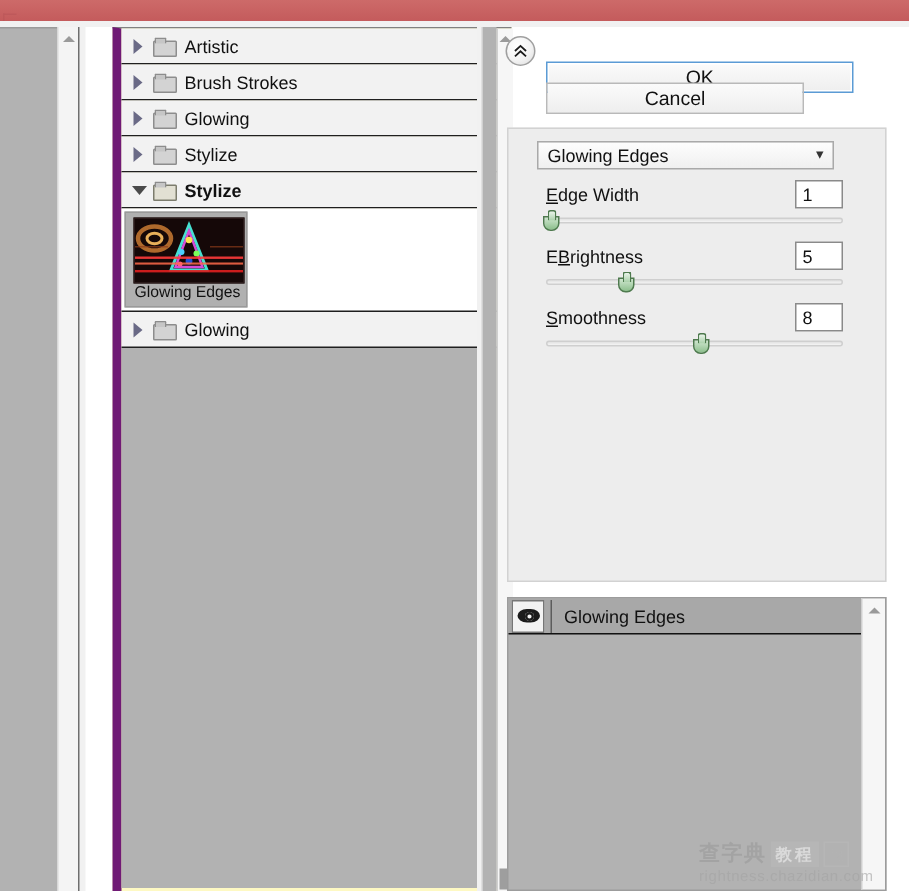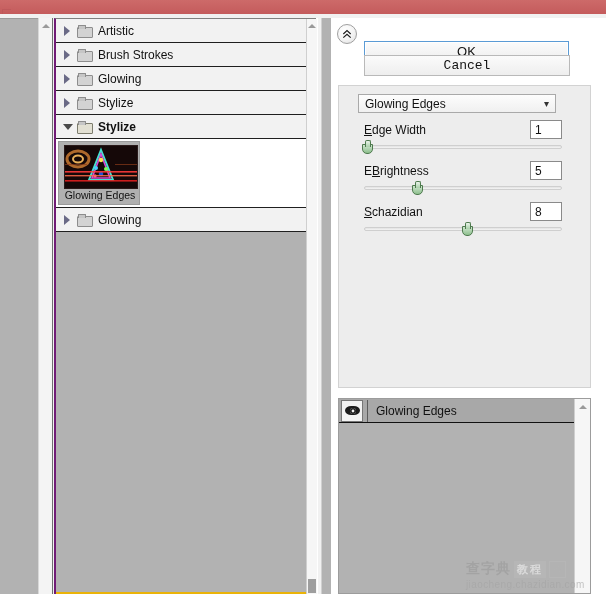--- a/index.html
+++ b/index.html
@@ -28,22 +28,22 @@
     background:#f4f4f4;border-left:1px solid #d8d8d8;border-right:1px solid #c9c9c9;}
   .vscroll .arrow-up{position:absolute;left:0;top:0;width:13px;height:15px;
     display:flex;align-items:center;justify-content:center;}
   .chev{width:0;height:0;}
   .chev-up{border-left:4px solid transparent;border-right:4px solid transparent;border-bottom:4px solid #9a9a9a;}
 
   .gap-col{position:absolute;left:52px;top:18px;width:5px;height:576px;background:#f1f1f1;}
   .gap-col-b{position:absolute;left:52px;top:18px;width:1px;height:576px;background:#6e6e6e;}
 
   
-  .tree{position:absolute;left:54px;top:18px;width:260px;height:576px;background:#eab308;
-    border-top:1px solid #808080;border-left:2px solid #701a75;}
+  .tree{position:absolute;left:75px;top:18px;width:260px;height:576px;background:#fef9c3;
+    border-top:1px solid #808080;border-left:6px solid #701a75;}
   .tree-inner{position:absolute;left:0;top:0;width:250px;}
   .trow{position:relative;height:24px;background:#f2f2f2;border-bottom:1px solid #1f1f1f;
     display:flex;align-items:center;padding-left:6px;box-sizing:border-box;}
   .trow.sel{font-weight:bold;}
   .tri{width:11px;height:11px;margin-right:4px;display:flex;align-items:center;justify-content:center;flex:0 0 auto;}
   .tri-right{width:0;height:0;border-top:5px solid transparent;border-bottom:5px solid transparent;border-left:7px solid transparent;
     position:relative;}
   .tri-right:after{content:"";position:absolute;left:-7px;top:-5px;width:0;height:0;
     border-top:5px solid transparent;border-bottom:5px solid transparent;border-left:6px solid #6a6a86;}
   .tri-down{width:0;height:0;border-left:5px solid transparent;border-right:5px solid transparent;border-top:6px solid #4a4a4a;}
@@ -78,21 +78,21 @@
   .collapse-btn{position:absolute;left:337px;top:24px;width:20px;height:20px;border-radius:50%;
     background:radial-gradient(circle at 38% 32%,#ffffff 0%,#f3f3f3 55%,#dcdcdc 100%);
     border:1px solid #9f9f9f;display:flex;align-items:center;justify-content:center;
     font-size:11px;color:#222;line-height:1;box-sizing:border-box;}
 
   .btn{position:absolute;height:21px;box-sizing:border-box;display:flex;align-items:center;justify-content:center;
     font-size:13px;color:#111;background:linear-gradient(180deg,#fbfbfb 0%,#eeeeee 100%);
     border:1px solid #b9b9b9;}
   .btn.primary{border:1px solid #5b9bd5;box-shadow:inset 0 0 0 1px #ffffff;}
   #ok-button{left:364px;top:25px;width:205px;margin-top:16px;}
-  #cancel-button{left:364px;top:55px;width:206px;font-family:Liberation Mono, monospace;}
+  #cancel-button{left:364px;top:55px;width:172px;}
 
   .settings{position:absolute;left:338px;top:85px;width:253px;height:303px;
     background:#ededed;border:1px solid #d2d2d2;box-sizing:border-box;}
 
   .select{position:absolute;left:19px;top:8px;width:198px;height:19px;box-sizing:border-box;
     background:linear-gradient(180deg,#fdfdfd 0%,#f0f0f0 100%);border:1px solid #a9a9a9;
     display:flex;align-items:center;padding:0 6px;font-size:12px;color:#111;}
   .select .caret{margin-left:auto;font-size:10px;color:#333;}
 
   .field{position:absolute;left:25px;width:170px;}
@@ -275,21 +275,21 @@
     <div class="handle" style="left:22px;top:54px"></div>
 
     <div class="field" style="top:78px">
       <div class="lbl">E<u>B</u>rightness</div>
     </div>
     <div class="numbox" style="left:191px;top:75px">5</div>
     <div class="track" style="left:25px;top:100px;width:198px"></div>
     <div class="handle" style="left:72px;top:95px"></div>
 
     <div class="field" style="top:119px">
-      <div class="lbl"><u>S</u><span>chazidian</span></div>
+      <div class="lbl"><u>S</u><span>moothness</span></div>
     </div>
     <div class="numbox" style="left:191px;top:116px">8</div>
     <div class="track" style="left:25px;top:141px;width:198px"></div>
     <div class="handle" style="left:122px;top:136px"></div>
   </div>
 
   <div class="fxlist">
     <div class="fxrow">
       <span class="eyebox">
         <span class="eye"></span>
@@ -303,16 +303,16 @@
       </div>
     </div>
   </div>
 
   <div class="wm">
     <div class="wm-top">
       <span class="wm-cn">查字典</span>
       <span class="wm-box">教程</span>
       <span class="wm-box2">网</span>
     </div>
-    <div class="wm-url">jiaocheng.chazidian.com</div>
+    <div class="wm-url">rightness.chazidian.com</div>
   </div>
 
 </div>
 
 </body></html>

